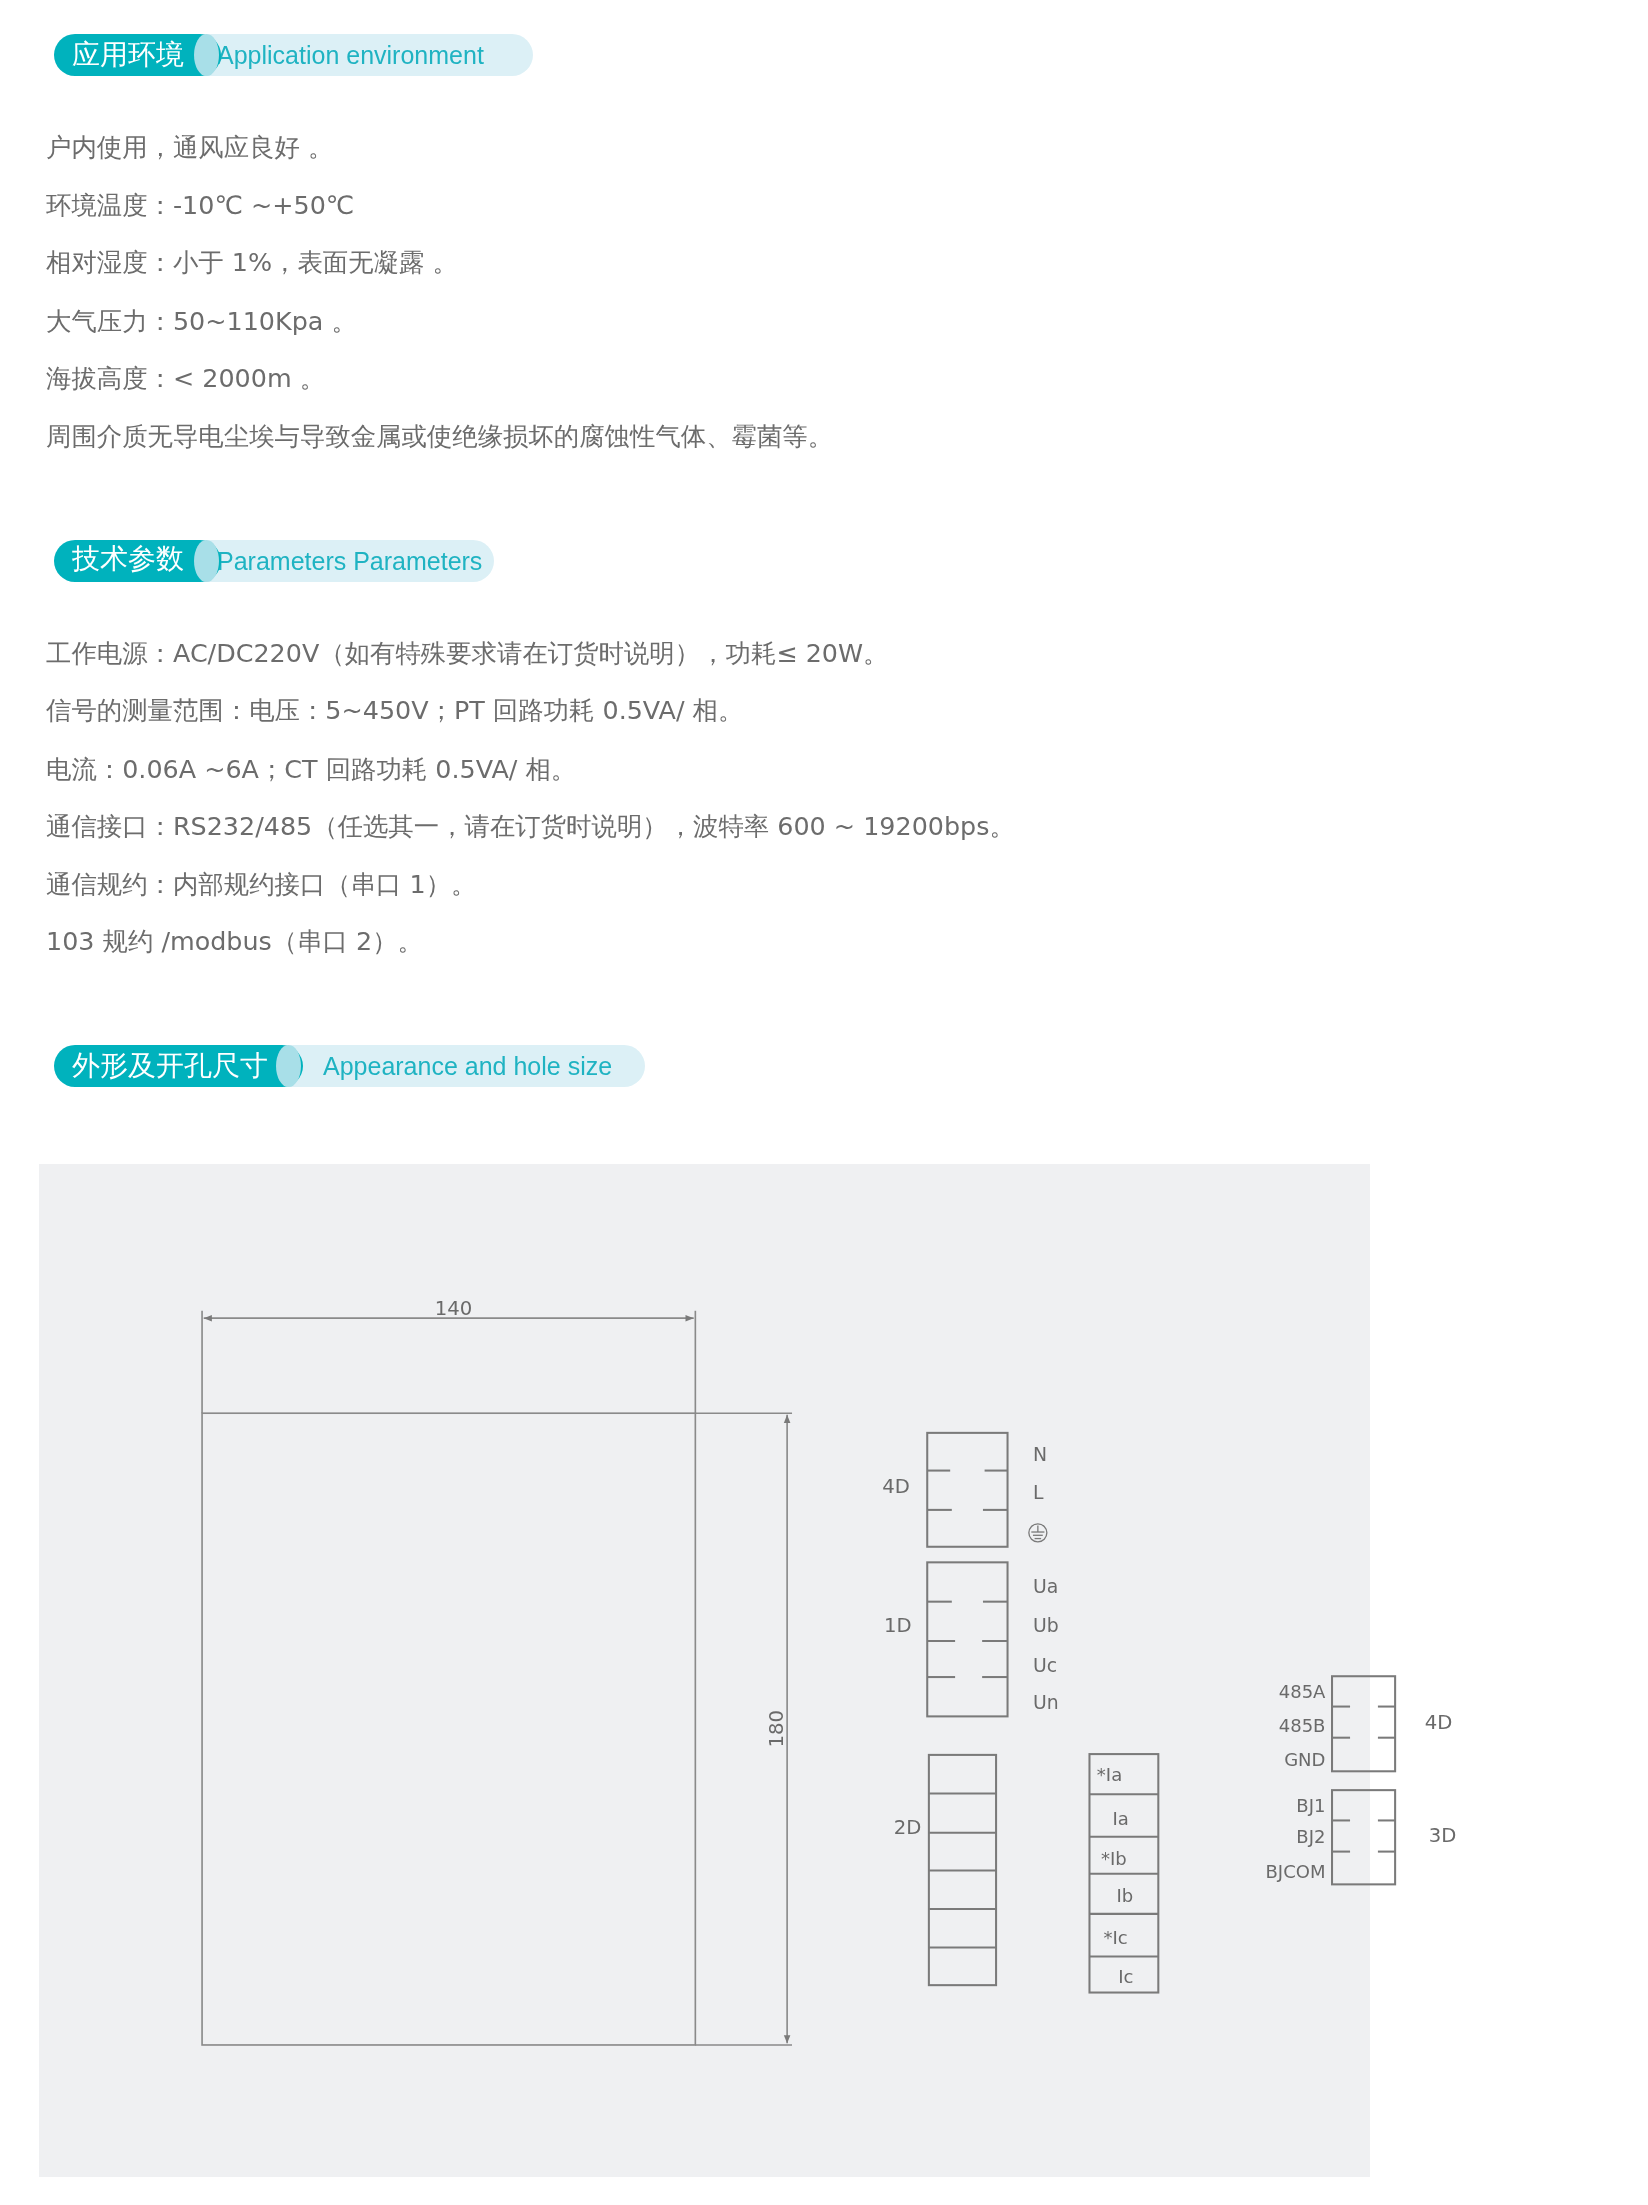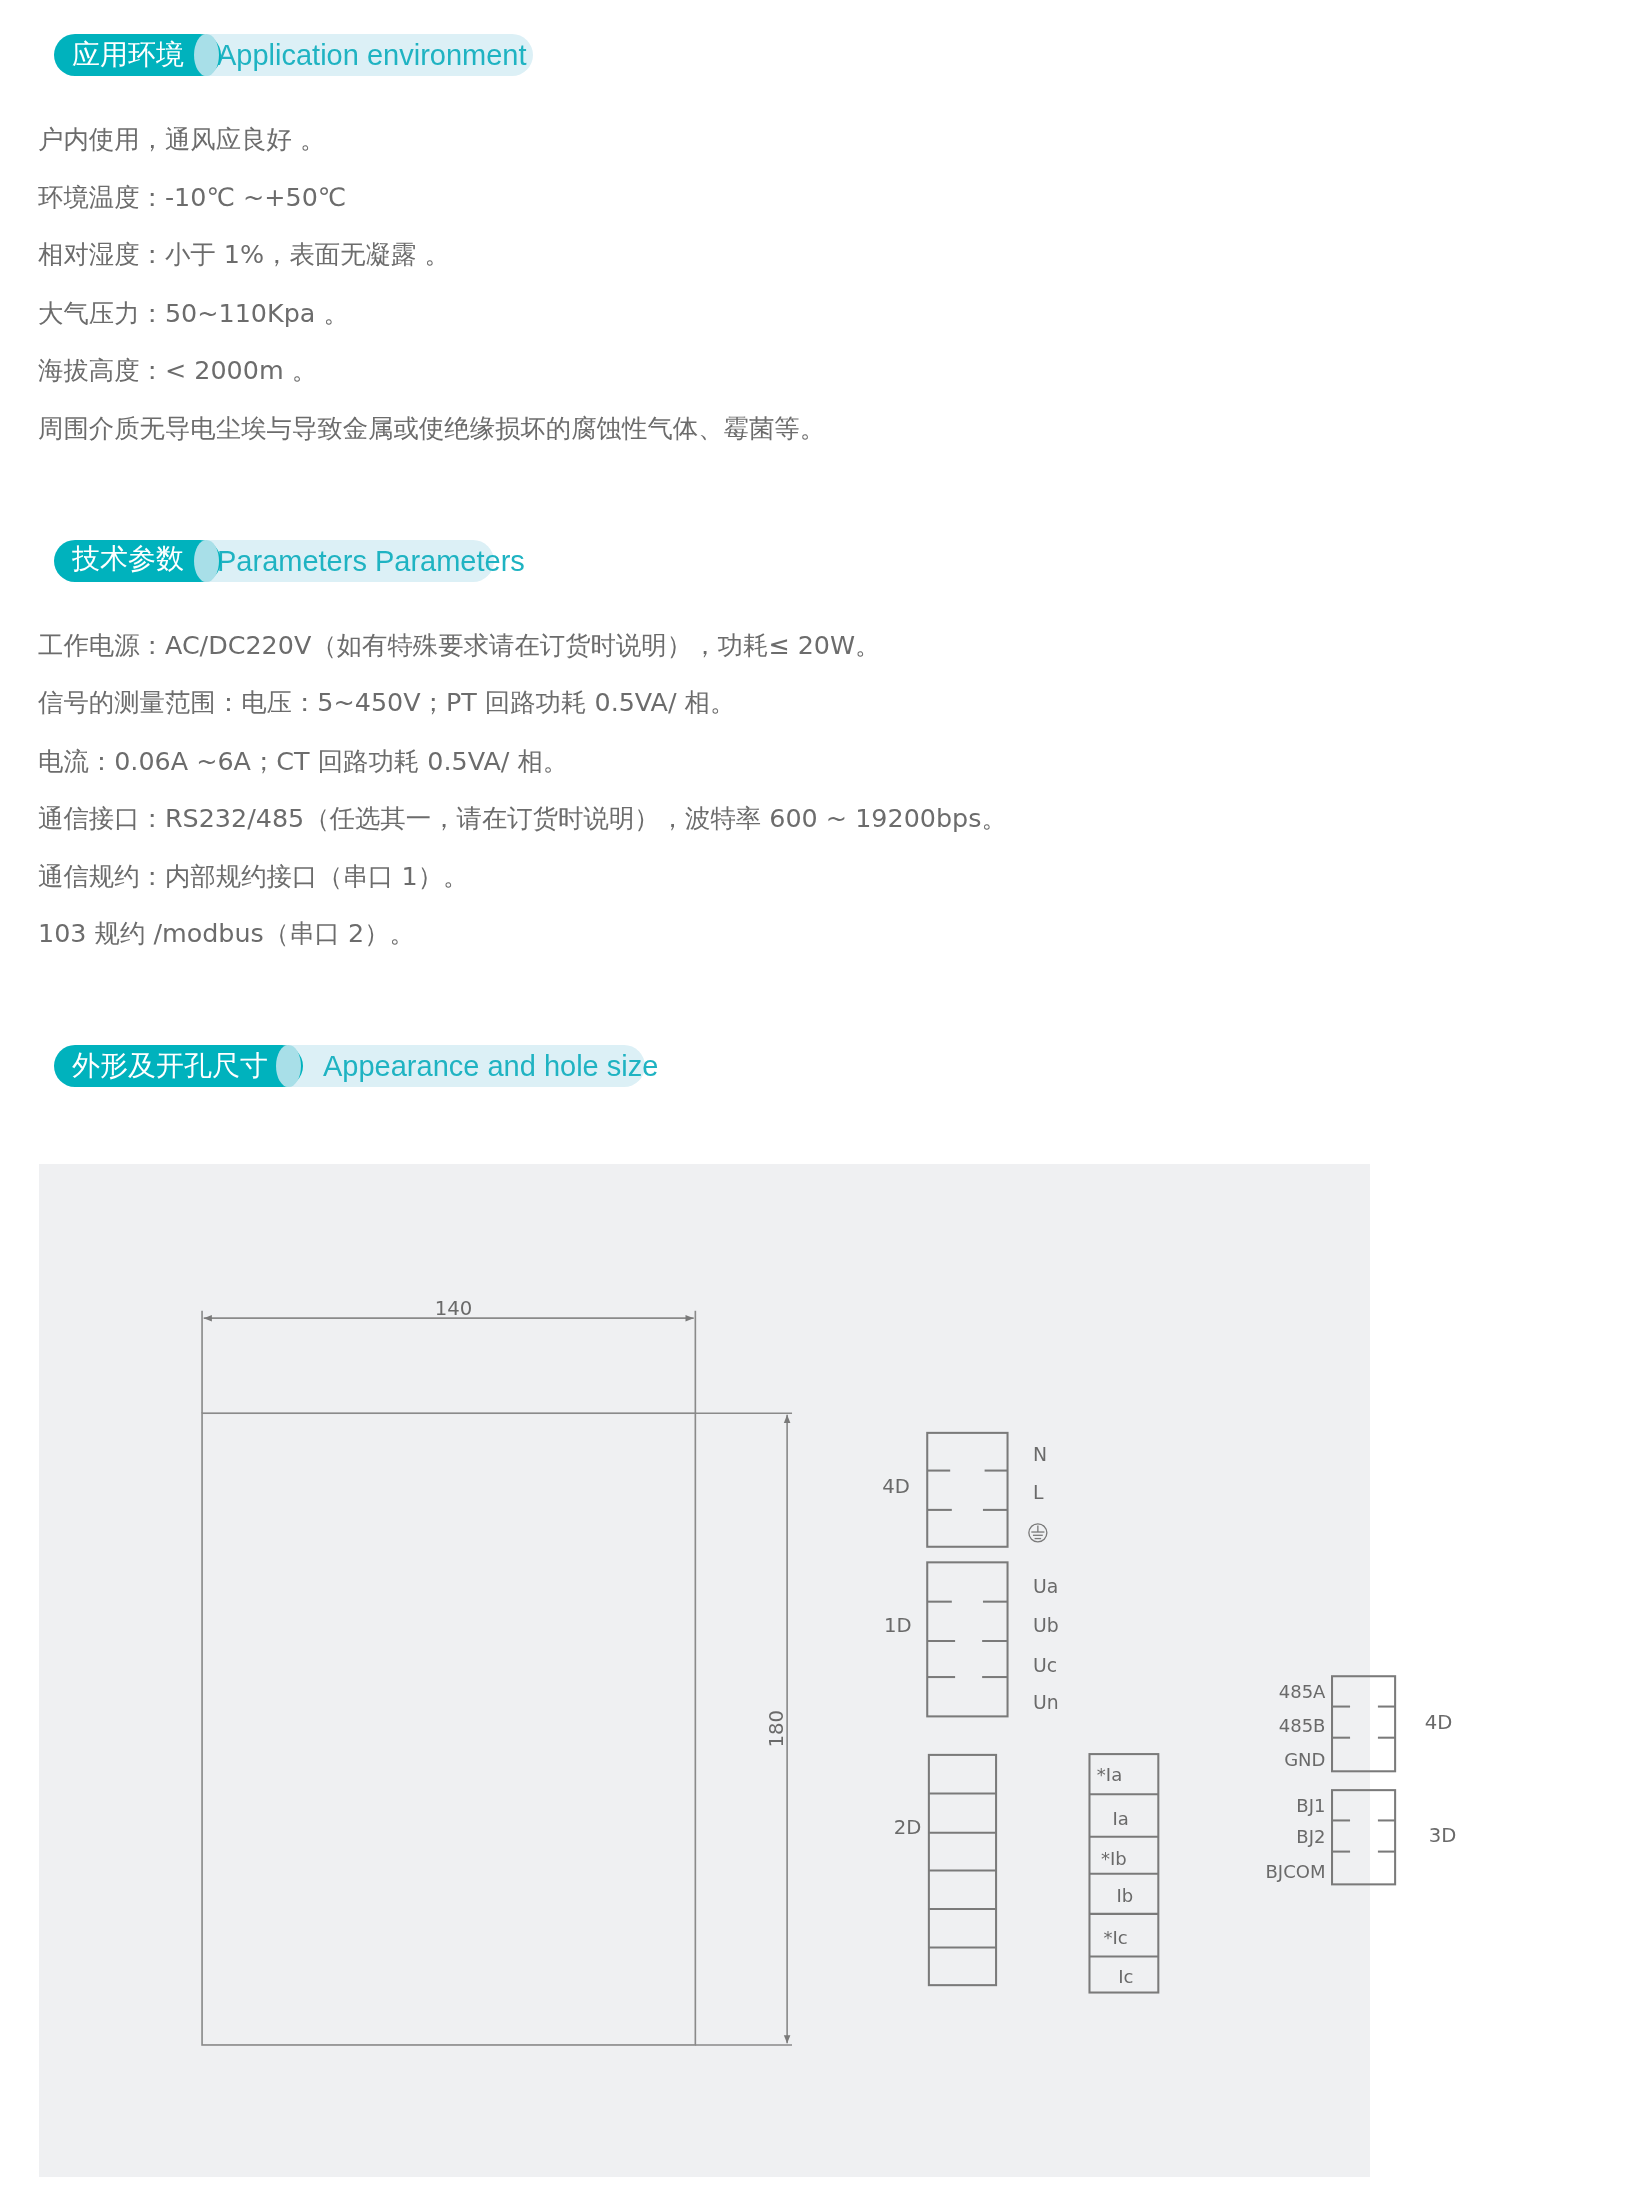--- a/index.html
+++ b/index.html
@@ -1,28 +1,28 @@
 <!DOCTYPE html>
 <html style="font-size:13px"><head>
 <meta charset="utf-8">
 <style>
   html, body { margin: 0; padding: 0; background: #ffffff; }
   body { width: 1648px; height: 2205px; position: relative; overflow: hidden;
          font-family: "DejaVu Sans", "Liberation Sans", sans-serif; }
   .section-header { position: absolute; left: 38px; height: 42px; }
   .badge-en { position: absolute; top: 0; height: 42px; border-radius: 21px;
-              background: #dcf0f6; color: #1fb3c2; font-size: 29px; line-height: 42px;
+              background: #dcf0f6; color: #1fb3c2; font-size: 25px; line-height: 42px;
               white-space: nowrap; box-sizing: border-box; padding-right: 19.7px;
               font-family: "Liberation Sans", sans-serif; font-weight: normal; }
   .badge-cn { position: absolute; left: 16px; top: 0; height: 42px; border-radius: 21px;
               background: #00b2bd; color: #ffffff; font-size: 28px; line-height: 42px;
               padding: 0 18px 0 18px; white-space: nowrap; box-sizing: border-box; }
   .badge-overlap { position: absolute; top: 0; width: 24.6px; height: 42px; border-radius: 12.3px / 21px;
                    background: #a8dfe8; }
-  .para { position: absolute; left: 38px; margin: 0; font-size: 25.4px; color: #6c6c6c;
+  .para { position: absolute; left: 38px; margin: 8px; font-size: 25.4px; color: #6c6c6c;
           white-space: nowrap; line-height: 33px; }
   .panel { position: absolute; left: 39px; top: 1164px; width: 1331px; height: 1013px; background: #eff0f2; }
   svg text { font-family: "DejaVu Sans", "Liberation Sans", sans-serif; fill: #6a6a6a; }
 </style>
 </head>
 <body>
 
 <div class="section-header" style="top:34px;">
   <div class="badge-en" style="left:123px; width:372px; padding-left:56px;">Application environment</div>
   <div class="badge-cn" style="width:167px;">应用环境</div>

